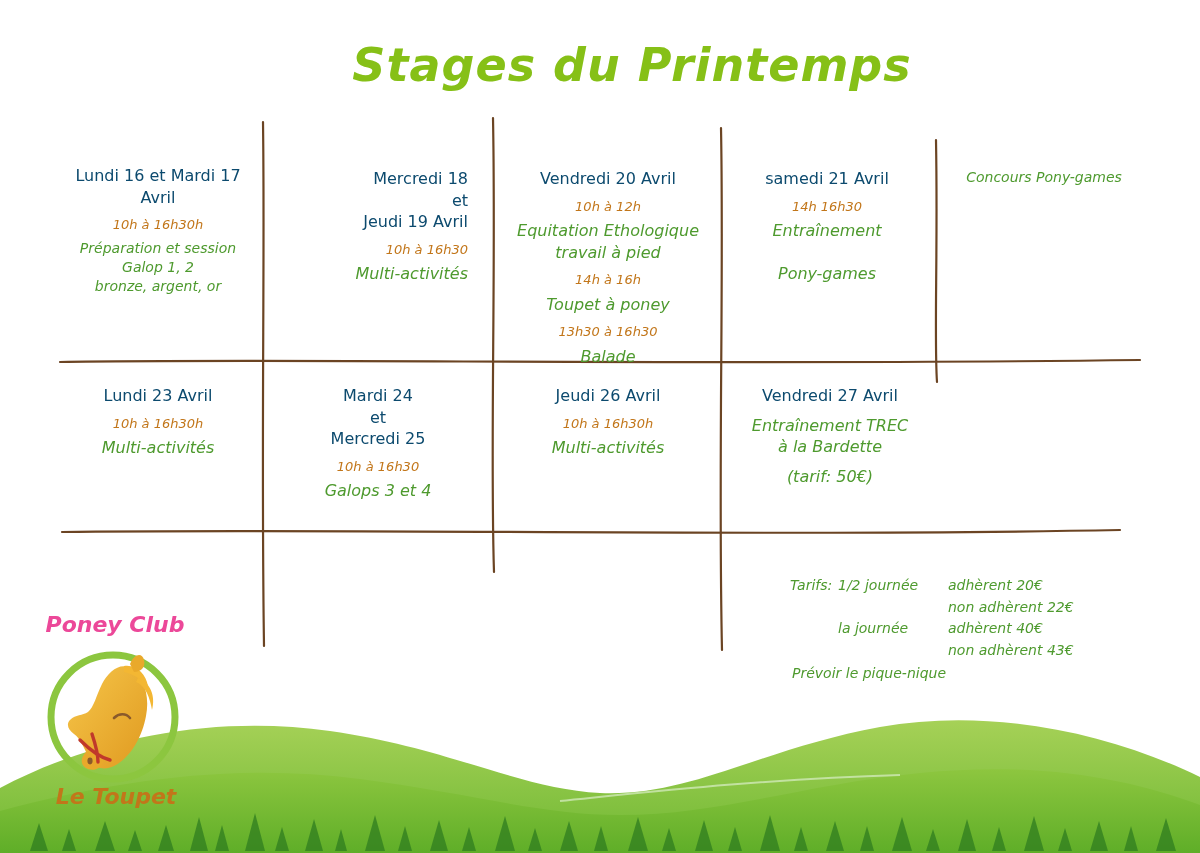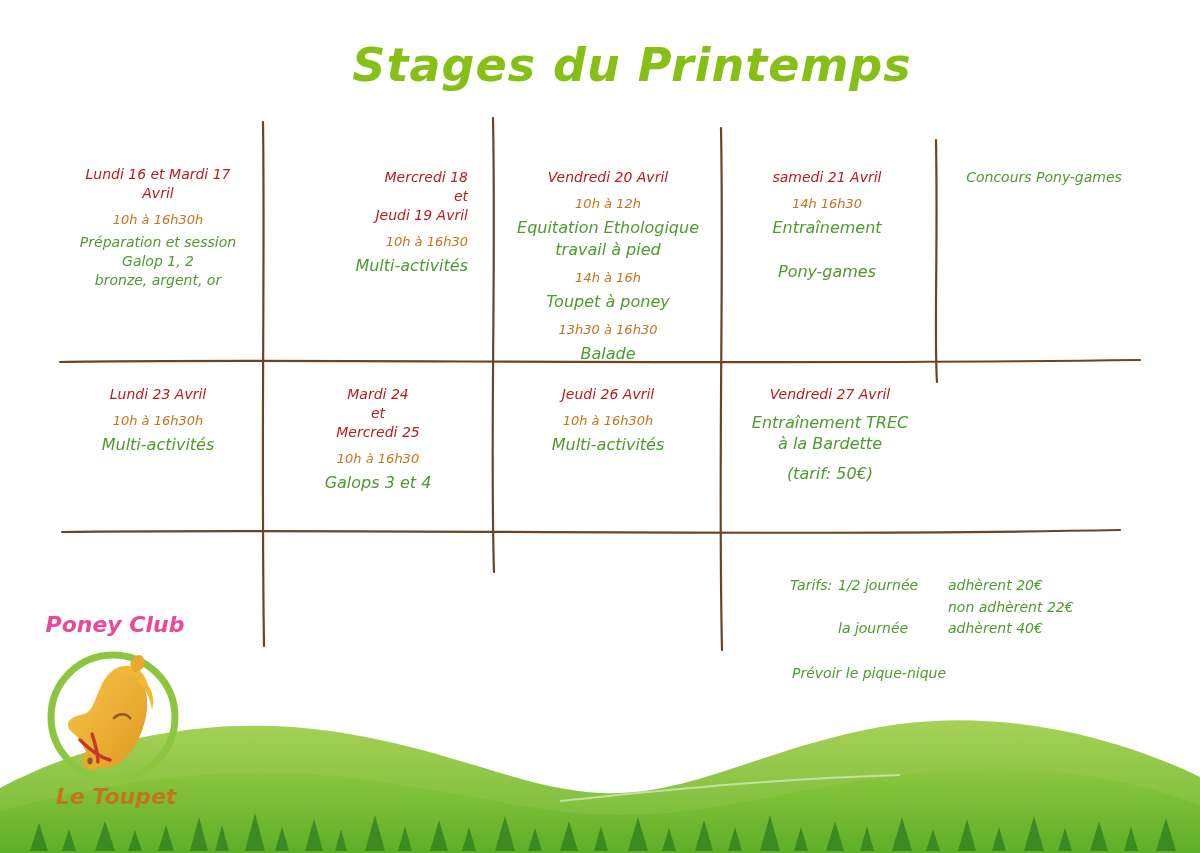--- a/index.html
+++ b/index.html
@@ -48,23 +48,22 @@
   }
 
   
   .cell {
     position: absolute;
     text-align: center;
     line-height: 1.35;
   }
   .day {
     font-family: "DejaVu Sans", sans-serif;
-    font-size: 14px;
-    color: #b91c1c;
-    font-style: italic;
+    font-size: 16px;
+    color: #0c4a6e;
     margin-bottom: 8px;
     white-space: pre-line;
   }
   .time {
     font-family: "DejaVu Sans", sans-serif;
     font-size: 13px;
     color: #c2761a;
     font-style: italic;
     margin-bottom: 5px;
     white-space: pre-line;
@@ -248,20 +247,25 @@
     </div>
     <div class="row">
       <span class="lbl"></span>
       <span class="mid"></span>
       <span class="val">non adhèrent 22€</span>
     </div>
     <div class="row">
       <span class="lbl"></span>
       <span class="mid">la journée</span>
       <span class="val">adhèrent 40€</span>
+    </div>
+    <div class="row">
+      <span class="lbl"></span>
+      <span class="mid"></span>
+      <span class="val">non adhèrent 43€</span>
     </div>
   </div>
   <div class="picnic">Prévoir le pique-nique</div>
 
   <svg class="landscape" viewBox="0 0 1200 160" preserveAspectRatio="none" xmlns="http://www.w3.org/2000/svg">
     <defs>
       <linearGradient id="hillA" x1="0" y1="0" x2="0" y2="1">
         <stop offset="0%" stop-color="#8dc63f"></stop>
         <stop offset="100%" stop-color="#5fae28"></stop>
       </linearGradient>

